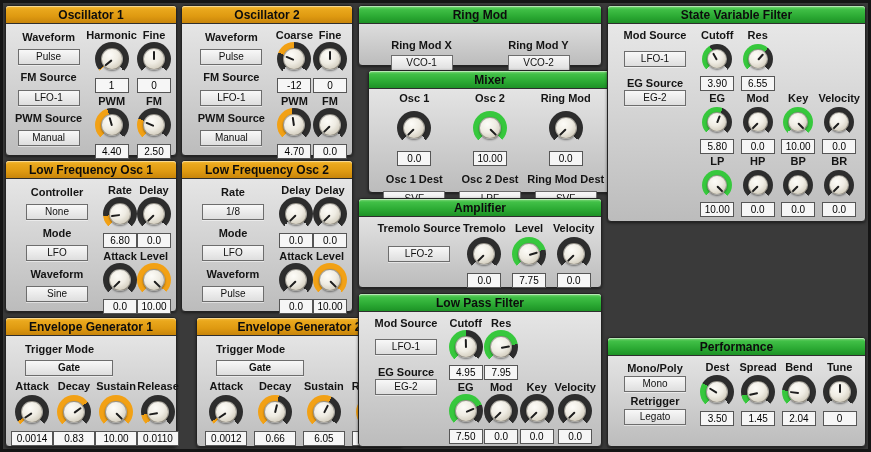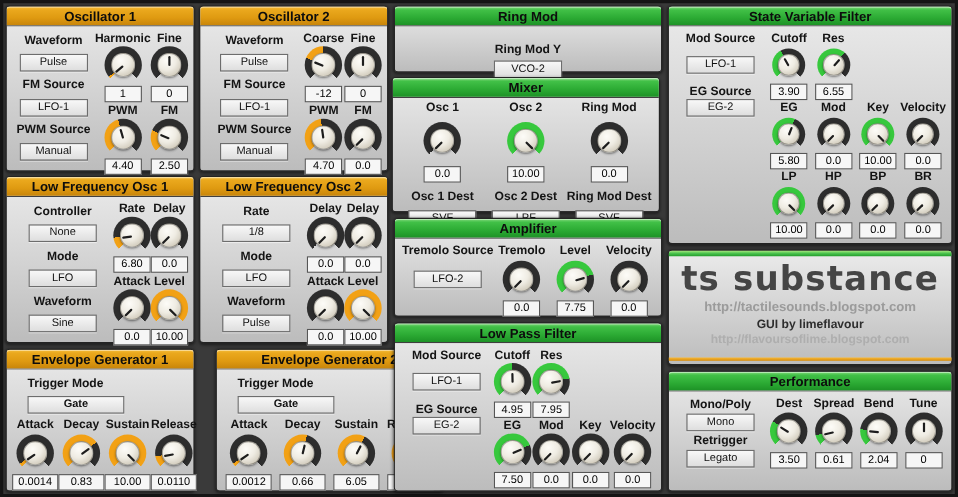--- a/index.html
+++ b/index.html
@@ -38,21 +38,21 @@
   .kg2{grid-template-columns:1fr 1fr;grid-template-rows:13px 36px 17px 13px 36px 17px;}
   .kg4{grid-template-columns:repeat(4,1fr);grid-template-rows:14px 37px 17px;margin-top:3px;}
   .eg-trig{text-align:left;margin:3px 0 0 14px;}
   .eg-sel{width:88px;margin:5px 0 0 14px;font-weight:bold;}
   .rm{display:flex;justify-content:space-around;align-items:center;height:100%;padding:0 4px;}
   .col{display:flex;flex-direction:column;align-items:center;gap:4px;}
   .mx{display:flex;justify-content:space-between;padding:2px 8px;height:100%;}
   .mxcol{display:flex;flex-direction:column;align-items:center;justify-content:space-between;
          padding-bottom:2px;width:33%;}
   .fgrid{display:grid;justify-items:center;align-items:center;height:100%;}
-  .amp-g{grid-template-columns:86px repeat(3,1fr);grid-template-rows:14px 37px 17px;}
+  .amp-g{grid-template-columns:86px repeat(3,1fr);grid-template-rows:14px 37px 17px;margin-left:12px;}
   .lpf-g{grid-template-columns:84px repeat(4,1fr);grid-template-rows:14px 34px 16px 14px 34px 16px;}
   .svf-g{grid-template-columns:84px repeat(4,1fr);grid-template-rows:14px 33px 16px 14px 33px 16px 14px 33px 16px;}
   .perf-g{grid-template-columns:84px repeat(4,1fr);grid-template-rows:14px 36px 17px;}
   .side{display:flex;flex-direction:column;align-items:center;}
   .brand-top{position:absolute;top:0;left:0;right:0;height:5px;border-radius:3px 3px 0 0;
              background:linear-gradient(180deg,#a8e87f 0%,#4cc44f 45%,#219c2a 100%);}
   .brand-bot{position:absolute;bottom:3px;left:0;right:0;height:3px;
              background:linear-gradient(180deg,#f6b93a,#d98c0a);}
   .logo{margin-top:9px;text-align:center;font-family:"DejaVu Sans",sans-serif;font-weight:bold;
         font-size:31px;letter-spacing:1px;color:#454545;line-height:34px;}
@@ -314,27 +314,31 @@
         <div class="vbox w40">6.05</div>
         <div class="vbox w40">0.40</div>
       </div>
     </div>
   </div>
 
   <div class="panel" style="left:358px;top:5px;width:244px;height:61px">
     <div class="ph green">Ring Mod</div>
     <div class="pb rm">
       <div class="col">
+        <div class="lbl">Ring Mod X</div>
+        <div class="sel">VCO-1</div>
+      </div>
+      <div class="col">
         <div class="lbl">Ring Mod Y</div>
         <div class="sel">VCO-2</div>
       </div>
     </div>
   </div>
 
-  <div class="panel" style="left:356px;top:70px;width:244px;height:123px">
+  <div class="panel" style="left:368px;top:70px;width:244px;height:123px">
     <div class="ph green">Mixer</div>
     <div class="pb mx">
       <div class="mxcol">
         <div class="lbl">Osc 1</div>
         <div class="knob" style="background: conic-gradient(from 225deg, rgb(55, 200, 61) 0deg, rgb(55, 200, 61) 0deg, rgb(45, 45, 45) 0deg, rgb(45, 45, 45) 270deg, transparent 270deg, transparent 360deg);">
             <div class="cap">
               <div class="ptr" style="transform: rotate(-135deg);"></div>
             </div>
           </div>
         <div class="vbox">0.0</div>
@@ -520,28 +524,20 @@
             <div class="ptr" style="transform: rotate(-135deg);"></div>
           </div>
         </div>
       <div class="vbox" style="grid-area:9/2">10.00</div>
       <div class="vbox" style="grid-area:9/3">0.0</div>
       <div class="vbox" style="grid-area:9/4">0.0</div>
       <div class="vbox" style="grid-area:9/5">0.0</div>
     </div>
   </div>
 
-  <div class="panel" style="left:607px;top:227px;width:259px;height:105px">
-    <div class="brand-top"></div>
-    <div class="logo">ts substance</div>
-    <div class="b1">http://tactilesounds.blogspot.com</div>
-    <div class="b2">GUI by limeflavour</div>
-    <div class="b3">http://flavoursoflime.blogspot.com</div>
-    <div class="brand-bot"></div>
-  </div>
 
   <div class="panel" style="left:607px;top:337px;width:259px;height:110px">
     <div class="ph green">Performance</div>
     <div class="pb fgrid perf-g">
       <div class="side" style="grid-area:1/1/4/2;justify-content:space-between;height:100%;padding:2px 0">
         <div class="lbl">Mono/Poly</div>
         <div class="sel">Mono</div>
         <div class="lbl">Retrigger</div>
         <div class="sel">Legato</div>
       </div>
@@ -563,19 +559,19 @@
           <div class="cap">
             <div class="ptr" style="transform: rotate(-83.7deg);"></div>
           </div>
         </div>
       <div class="knob" style="grid-area: 2 / 5; background: conic-gradient(from 225deg, rgb(45, 45, 45) 0deg, rgb(45, 45, 45) 135deg, rgb(55, 200, 61) 135deg, rgb(55, 200, 61) 135deg, rgb(45, 45, 45) 135deg, rgb(45, 45, 45) 270deg, transparent 270deg, transparent 360deg);">
           <div class="cap">
             <div class="ptr" style="transform: rotate(0deg);"></div>
           </div>
         </div>
       <div class="vbox" style="grid-area:3/2">3.50</div>
-      <div class="vbox" style="grid-area:3/3">0.61</div>
+      <div class="vbox" style="grid-area:3/3">1.45</div>
       <div class="vbox" style="grid-area:3/4">2.04</div>
       <div class="vbox" style="grid-area:3/5">0</div>
     </div>
   </div>
 
 </div>
 
 </body></html>

